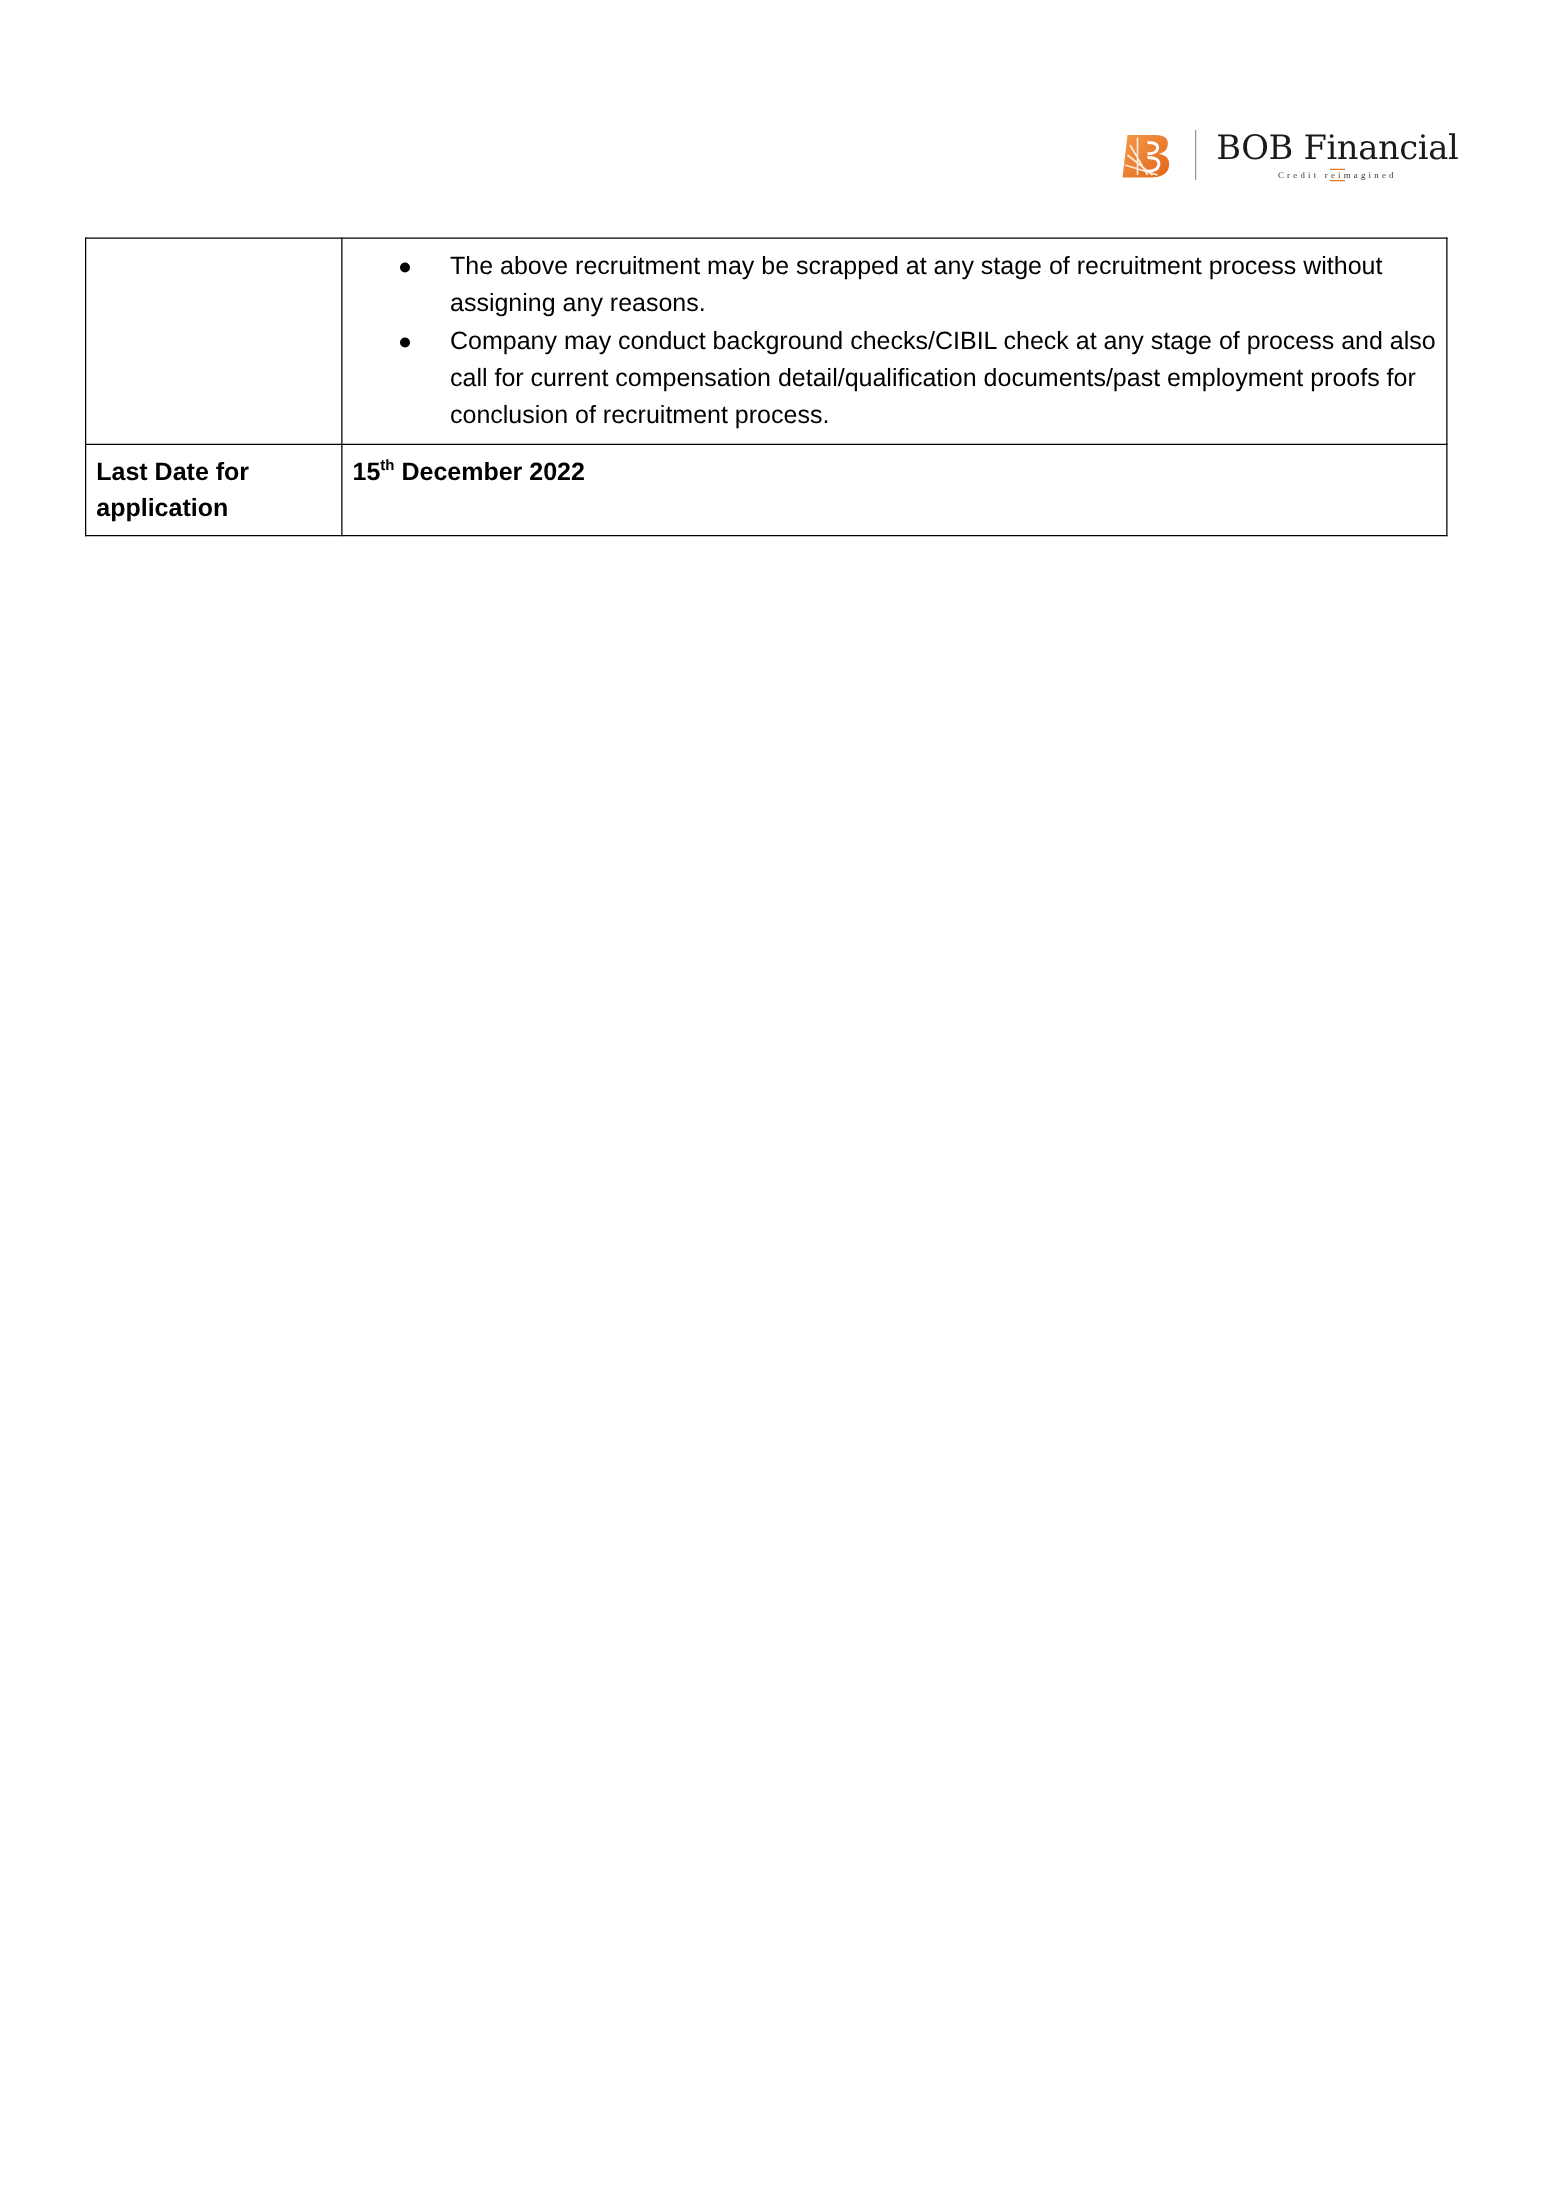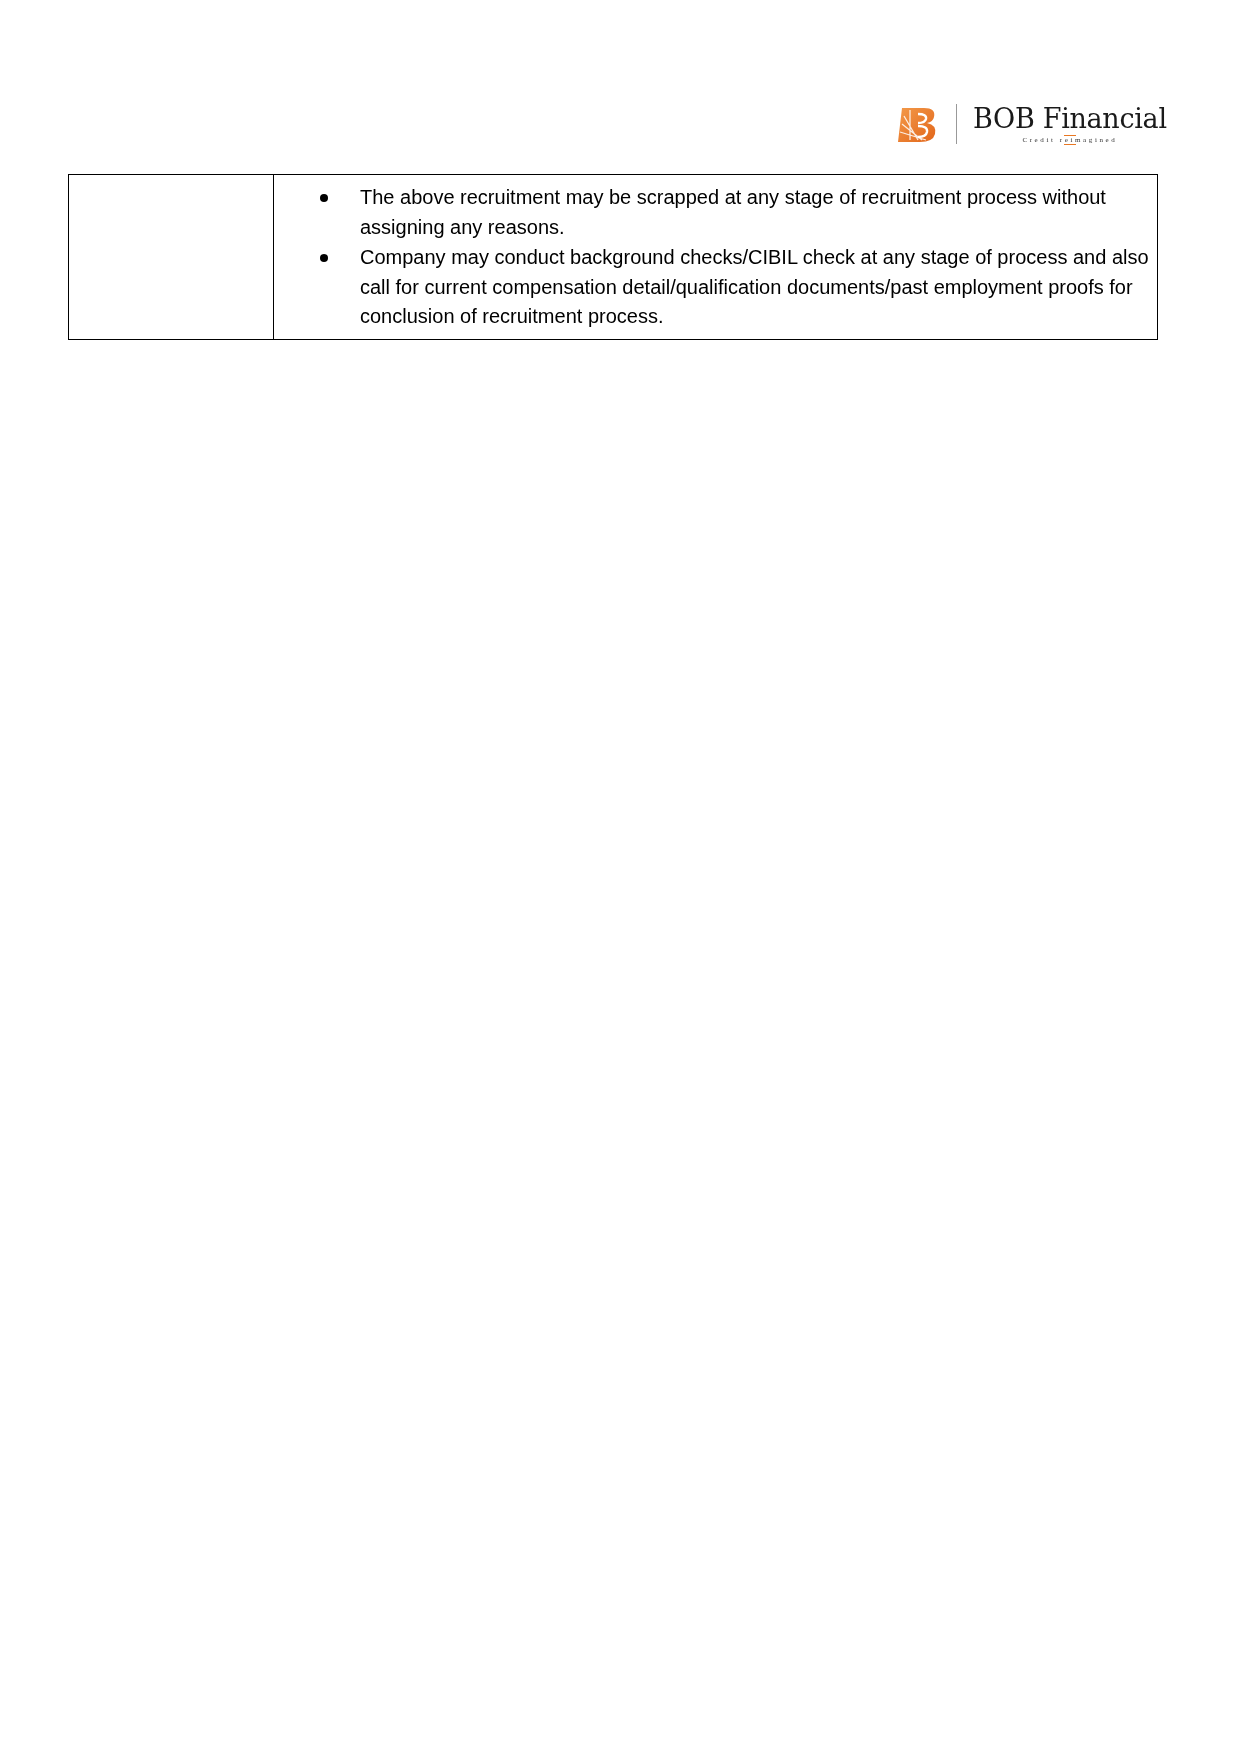--- a/index.html
+++ b/index.html
@@ -57,21 +57,21 @@
     .logo-tagline .dash {
       display: inline-block;
       width: 12px;
       height: 1px;
       background: #e87722;
       margin: 0 4px;
     }
     table.doc-table {
       position: absolute;
       left: 68px;
-      top: 174px;
+      top: 190px;
       width: 1090px;
       border-collapse: collapse;
       font-family: "Liberation Sans", sans-serif;
       font-size: 20px;
     }
     table.doc-table td {
       border: 1.5px solid #000;
       vertical-align: top;
       padding: 0;
     }
@@ -145,14 +145,20 @@
   <tbody>
       <tr>
     <td class="label-cell"></td>
     <td class="content-cell">
       <ul class="bullets">
         <li>The above recruitment may be scrapped at any stage of recruitment process without assigning any reasons.</li>
         <li>Company may conduct background checks/CIBIL check at any stage of process and also call for current compensation detail/qualification documents/past employment proofs for conclusion of recruitment process.</li>
       </ul>
     </td>
   </tr>
+  <tr>
+    <td class="label-cell">Last Date for application</td>
+    <td class="content-cell">
+      <span class="date-value"><span>15</span><sup>th</sup><span> December 2022</span></span>
+    </td>
+  </tr>
 </tbody>
   </table>
 
 </body></html>

